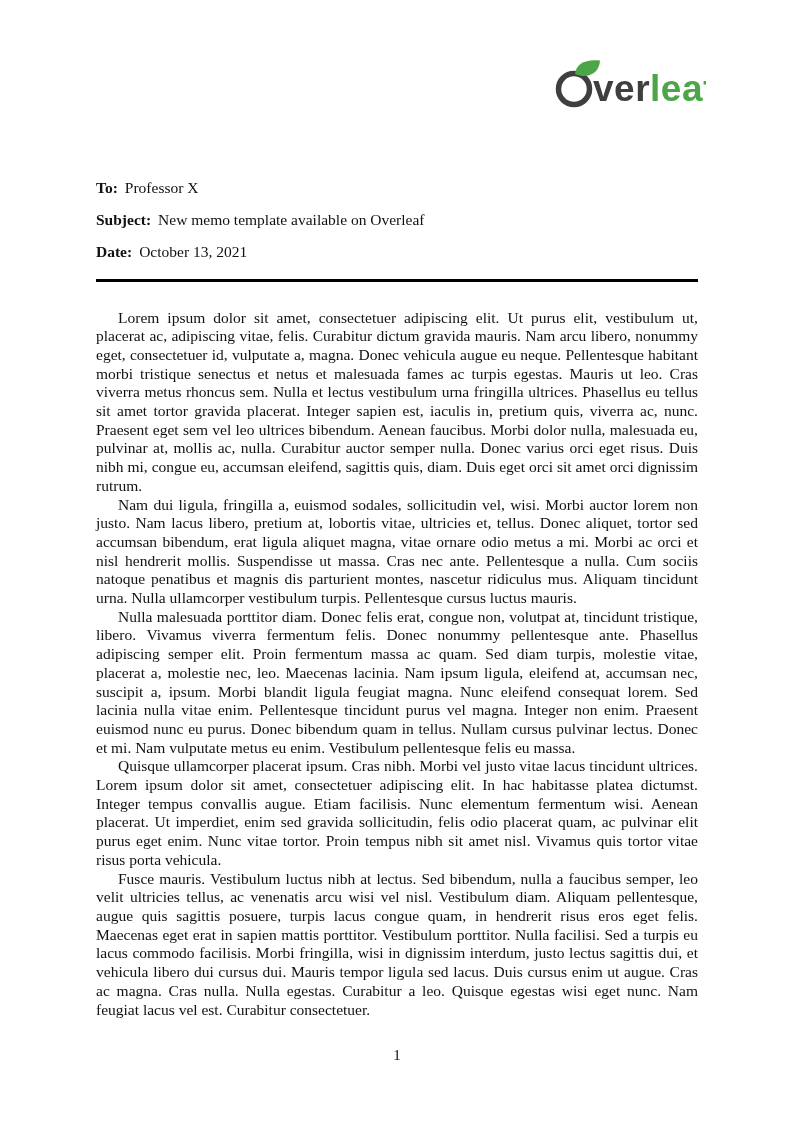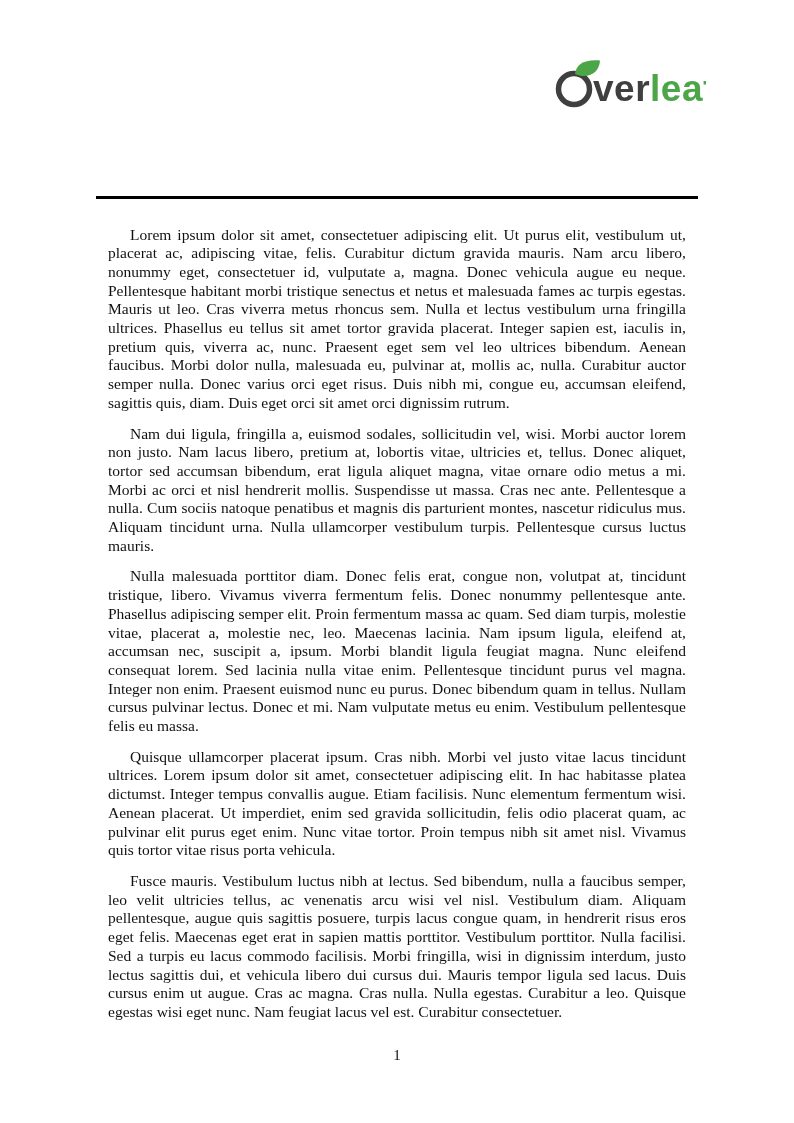--- a/index.html
+++ b/index.html
@@ -47,21 +47,21 @@
     background: #000000;
     margin-top: 18px;
     margin-bottom: 27px;
   }
   .body-text {
     font-size: 15.5px;
     line-height: 18.7px;
     text-align: justify;
   }
   .body-text p {
-    margin: 12px;
+    margin: 0;
     padding: 0;
     text-indent: 22px;
   }
   .page-number {
     position: absolute;
     top: 1046px;
     left: 0;
     width: 100%;
     text-align: center;
     font-size: 15px;
@@ -75,20 +75,29 @@
 
   <svg class="logo" viewBox="0 0 152 52" xmlns="http://www.w3.org/2000/svg">
     <circle cx="20" cy="31" r="15.5" fill="none" stroke-width="5.5" stroke="#3f3f3f"></circle>
     <path d="M21 16 C 22 6 31 1 46 2.5 C 45.5 13 37 20 25.5 17.5 C 23.5 17 21.8 16.4 21 16 Z" fill="#4ca647"></path>
     <text x="39" y="43" font-family="'Liberation Sans', sans-serif" font-size="37" font-weight="600" letter-spacing="0.5"><tspan fill="#3f3f3f">ver</tspan><tspan fill="#4ca647">leaf</tspan></text>
   </svg>
 
   <div class="content">
 
     <div class="memo-fields">
+      <div class="memo-field">
+        <span class="label">To:</span><span>Professor X</span>
+      </div>
+      <div class="memo-field">
+        <span class="label">Subject:</span><span>New memo template available on Overleaf</span>
+      </div>
+      <div class="memo-field">
+        <span class="label">Date:</span><span>October 13, 2021</span>
+      </div>
     </div>
 
     <div class="rule"></div>
 
     <div class="body-text">
       <p>Lorem ipsum dolor sit amet, consectetuer adipiscing elit. Ut purus elit, vestibulum ut, placerat ac, adipiscing vitae, felis. Curabitur dictum gravida mauris. Nam arcu libero, nonummy eget, consectetuer id, vulputate a, magna. Donec vehicula augue eu neque. Pellentesque habitant morbi tristique senectus et netus et malesuada fames ac turpis egestas. Mauris ut leo. Cras viverra metus rhoncus sem. Nulla et lectus vestibulum urna fringilla ultrices. Phasellus eu tellus sit amet tortor gravida placerat. Integer sapien est, iaculis in, pretium quis, viverra ac, nunc. Praesent eget sem vel leo ultrices bibendum. Aenean faucibus. Morbi dolor nulla, malesuada eu, pulvinar at, mollis ac, nulla. Curabitur auctor semper nulla. Donec varius orci eget risus. Duis nibh mi, congue eu, accumsan eleifend, sagittis quis, diam. Duis eget orci sit amet orci dignissim rutrum.</p>
       <p>Nam dui ligula, fringilla a, euismod sodales, sollicitudin vel, wisi. Morbi auctor lorem non justo. Nam lacus libero, pretium at, lobortis vitae, ultricies et, tellus. Donec aliquet, tortor sed accumsan bibendum, erat ligula aliquet magna, vitae ornare odio metus a mi. Morbi ac orci et nisl hendrerit mollis. Suspendisse ut massa. Cras nec ante. Pellentesque a nulla. Cum sociis natoque penatibus et magnis dis parturient montes, nascetur ridiculus mus. Aliquam tincidunt urna. Nulla ullamcorper vestibulum turpis. Pellentesque cursus luctus mauris.</p>
       <p>Nulla malesuada porttitor diam. Donec felis erat, congue non, volutpat at, tincidunt tristique, libero. Vivamus viverra fermentum felis. Donec nonummy pellentesque ante. Phasellus adipiscing semper elit. Proin fermentum massa ac quam. Sed diam turpis, molestie vitae, placerat a, molestie nec, leo. Maecenas lacinia. Nam ipsum ligula, eleifend at, accumsan nec, suscipit a, ipsum. Morbi blandit ligula feugiat magna. Nunc eleifend consequat lorem. Sed lacinia nulla vitae enim. Pellentesque tincidunt purus vel magna. Integer non enim. Praesent euismod nunc eu purus. Donec bibendum quam in tellus. Nullam cursus pulvinar lectus. Donec et mi. Nam vulputate metus eu enim. Vestibulum pellentesque felis eu massa.</p>
       <p>Quisque ullamcorper placerat ipsum. Cras nibh. Morbi vel justo vitae lacus tincidunt ultrices. Lorem ipsum dolor sit amet, consectetuer adipiscing elit. In hac habitasse platea dictumst. Integer tempus convallis augue. Etiam facilisis. Nunc elementum fermentum wisi. Aenean placerat. Ut imperdiet, enim sed gravida sollicitudin, felis odio placerat quam, ac pulvinar elit purus eget enim. Nunc vitae tortor. Proin tempus nibh sit amet nisl. Vivamus quis tortor vitae risus porta vehicula.</p>
       <p>Fusce mauris. Vestibulum luctus nibh at lectus. Sed bibendum, nulla a faucibus semper, leo velit ultricies tellus, ac venenatis arcu wisi vel nisl. Vestibulum diam. Aliquam pellentesque, augue quis sagittis posuere, turpis lacus congue quam, in hendrerit risus eros eget felis. Maecenas eget erat in sapien mattis porttitor. Vestibulum porttitor. Nulla facilisi. Sed a turpis eu lacus commodo facilisis. Morbi fringilla, wisi in dignissim interdum, justo lectus sagittis dui, et vehicula libero dui cursus dui. Mauris tempor ligula sed lacus. Duis cursus enim ut augue. Cras ac magna. Cras nulla. Nulla egestas. Curabitur a leo. Quisque egestas wisi eget nunc. Nam feugiat lacus vel est. Curabitur consectetuer.</p>

